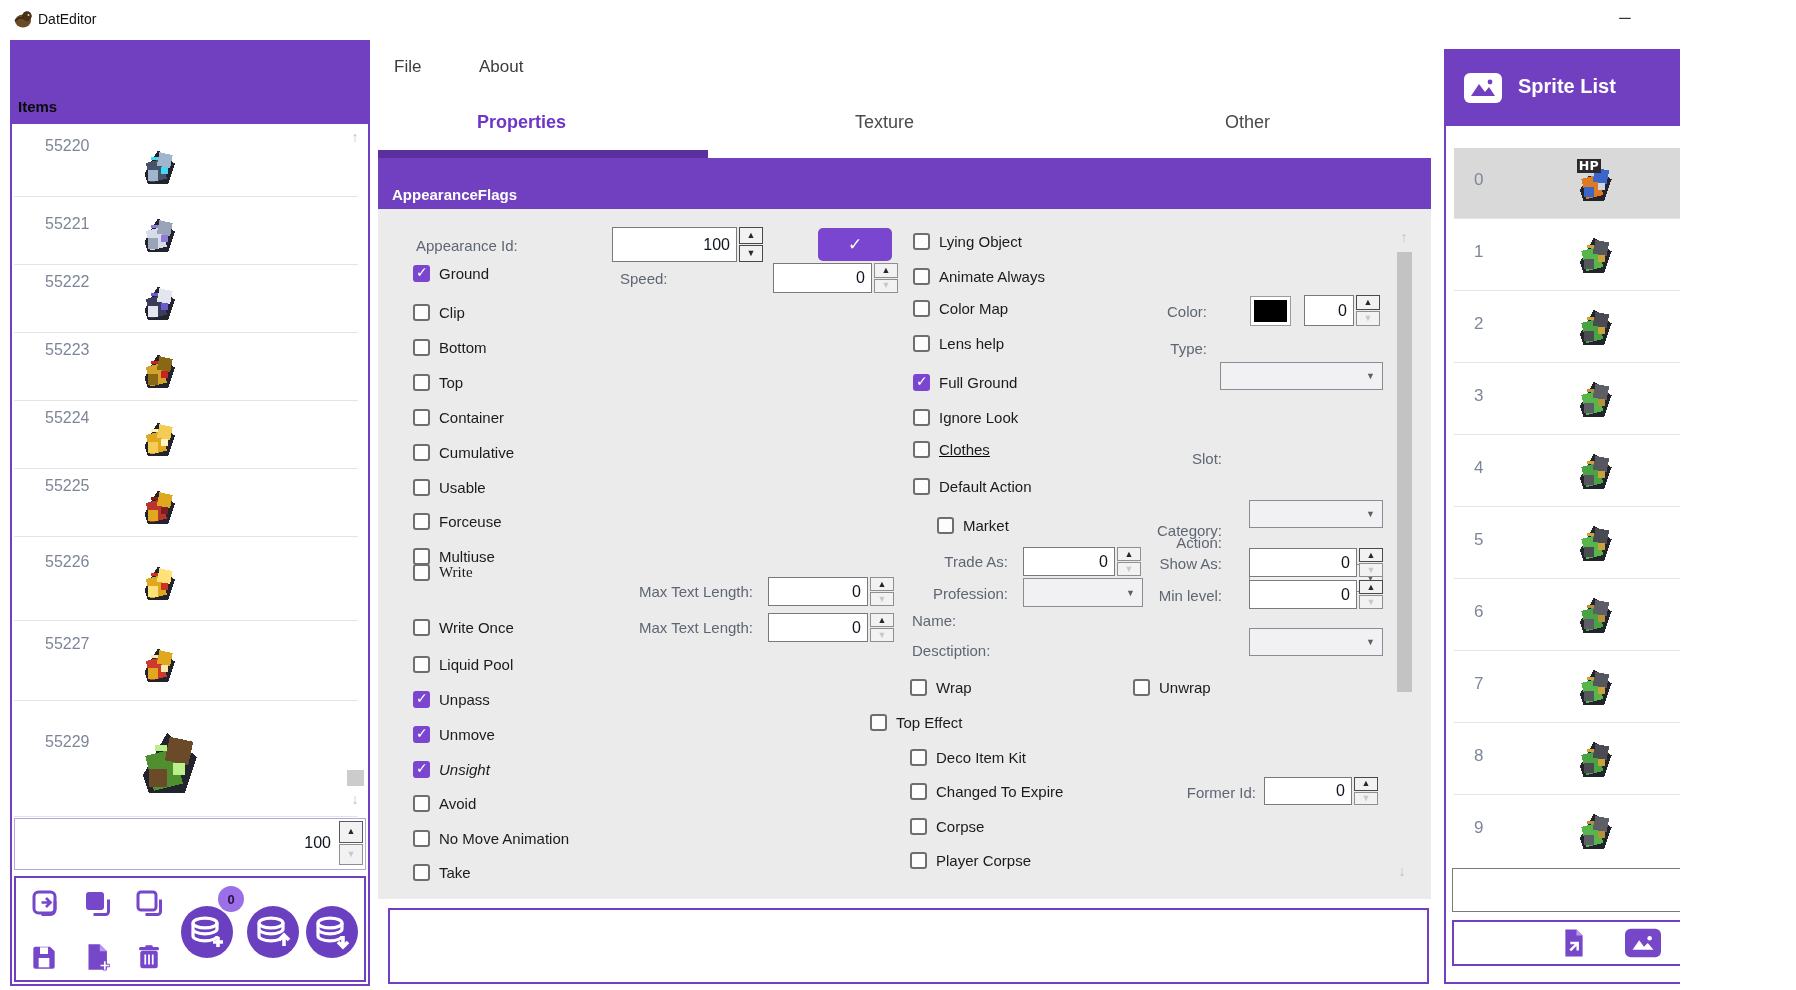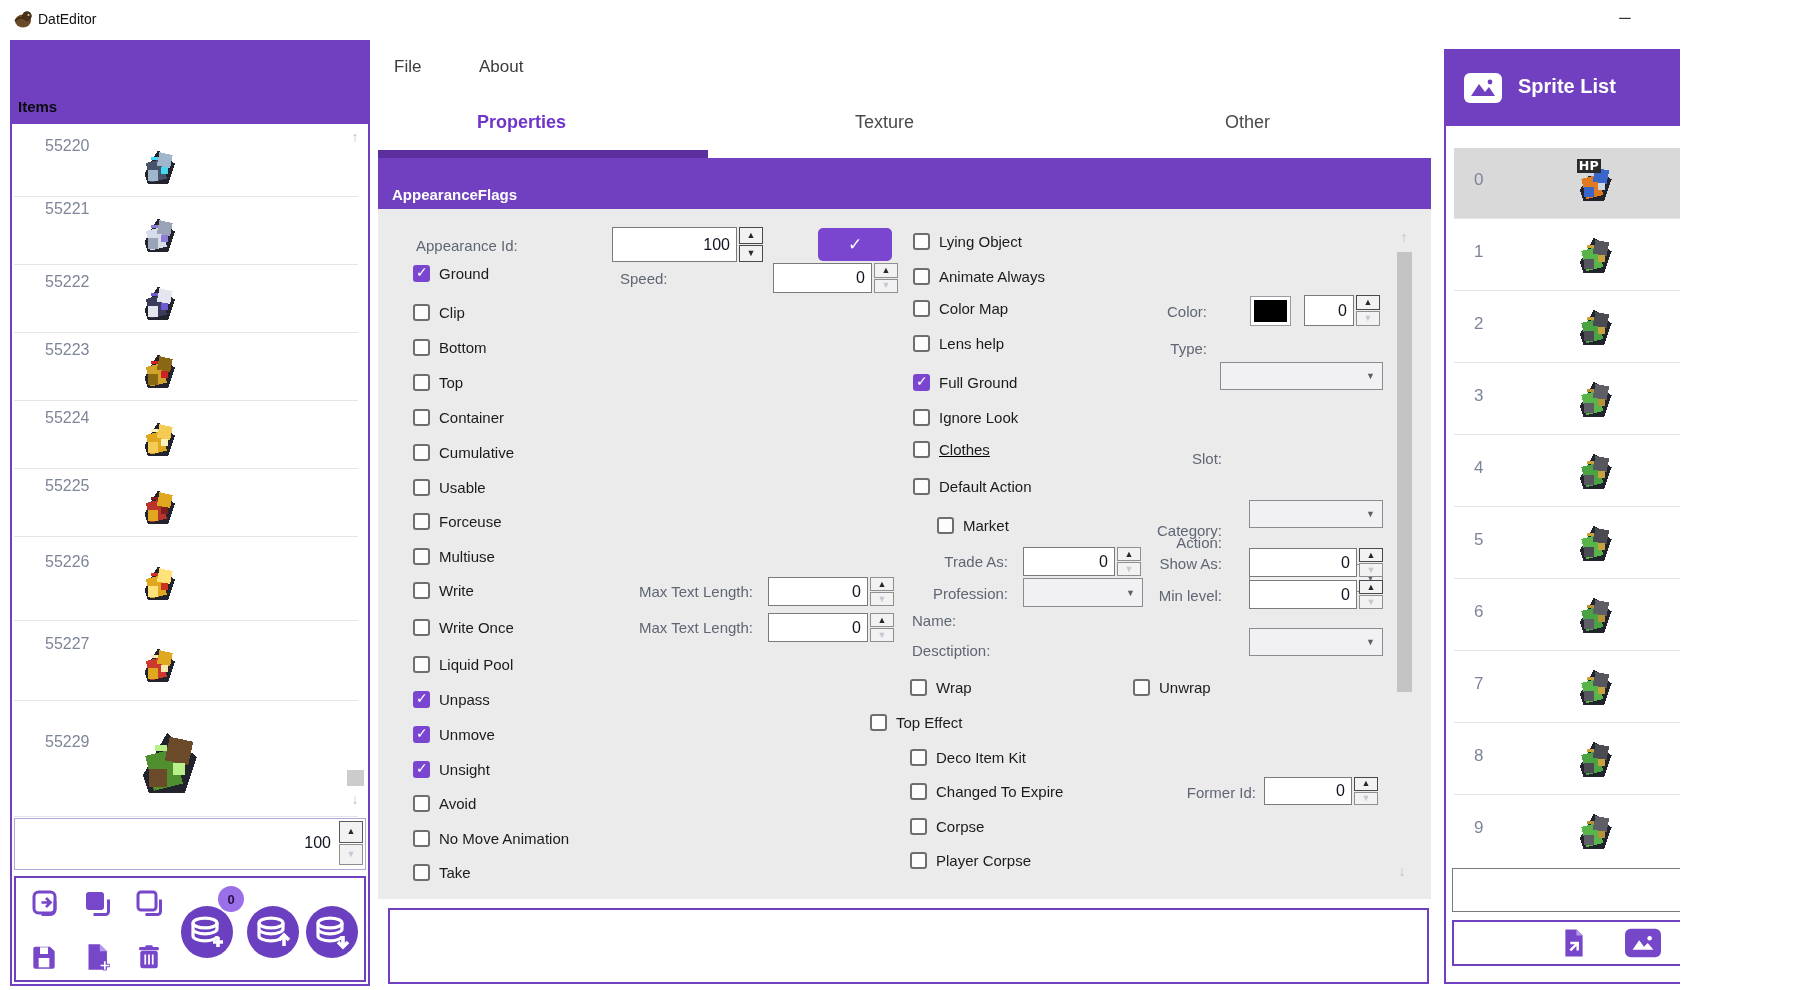--- a/index.html
+++ b/index.html
@@ -95,21 +95,21 @@
               <rect x="5" y="6" width="5" height="6" fill="#46536b" transform="rotate(-14 8 9)"></rect>
               <rect x="8" y="4" width="4" height="4" fill="#9fb6cc" transform="rotate(12 10 6)"></rect>
               <rect x="5" y="9" width="3" height="3" fill="#9fb6cc"></rect>
               <rect x="9" y="8" width="2" height="2" fill="#45d7f0"></rect>
               <rect x="6" y="5" width="2" height="1" fill="#45d7f0"></rect>
             </svg>
           </span>
         </div>
         <div class="abs itemrow-sep" style="left: 2px; top: 72px; width: 344px;"></div>
         <div class="abs" style="left: 2px; top: 74px; width: 344px; height: 66px;">
-          <span class="abs itemid" style="left: 31px; top: 2px;">55221</span>
+          <span class="abs itemid" style="left: 31px; top: 17px;">55221</span>
           <span class="abs" style="left: 117px; top: 10px;">
             <svg width="54" height="54" viewBox="0 0 16 16" shape-rendering="crispEdges">
               <path d="M4 10 L8 3 L13 7 L11 13 L5 13 Z" fill="#23232d"></path>
               <rect x="5" y="6" width="5" height="6" fill="#d7dde8" transform="rotate(-14 8 9)"></rect>
               <rect x="8" y="4" width="4" height="4" fill="#9aa3b8" transform="rotate(12 10 6)"></rect>
               <rect x="5" y="9" width="3" height="3" fill="#9aa3b8"></rect>
               <rect x="9" y="8" width="2" height="2" fill="#8f7bd8"></rect>
               <rect x="6" y="5" width="2" height="1" fill="#8f7bd8"></rect>
             </svg>
           </span>
@@ -376,41 +376,41 @@
       <span class="t">Usable</span>
     </div>
   <div class="cb abs" style="left:413px;top:512px;">
       <span class="box"></span>
       <span class="t">Forceuse</span>
     </div>
   <div class="cb abs" style="left:413px;top:547px;">
       <span class="box"></span>
       <span class="t">Multiuse</span>
     </div>
-  <div class="cb abs" style="left:413px;top:581px;">
+  <div class="cb abs" style="left:413px;top:563px;font-family:Liberation Serif, serif;">
       <span class="box"></span>
       <span class="t">Write</span>
     </div>
   <div class="cb abs" style="left:413px;top:618px;">
       <span class="box"></span>
       <span class="t">Write Once</span>
     </div>
   <div class="cb abs" style="left:413px;top:655px;">
       <span class="box"></span>
       <span class="t">Liquid Pool</span>
     </div>
   <div class="cb abs checked" style="left:413px;top:690px;">
       <span class="box"></span>
       <span class="t">Unpass</span>
     </div>
   <div class="cb abs checked" style="left:413px;top:725px;">
       <span class="box"></span>
       <span class="t">Unmove</span>
     </div>
-  <div class="cb abs checked" style="left:413px;top:760px;">
+  <div class="cb abs checked" style="left:413px;top:760px;font-style:italic;">
       <span class="box"></span>
       <span class="t">Unsight</span>
     </div>
   <div class="cb abs" style="left:413px;top:794px;">
       <span class="box"></span>
       <span class="t">Avoid</span>
     </div>
   <div class="cb abs" style="left:413px;top:829px;">
       <span class="box"></span>
       <span class="t">No Move Animation</span>

